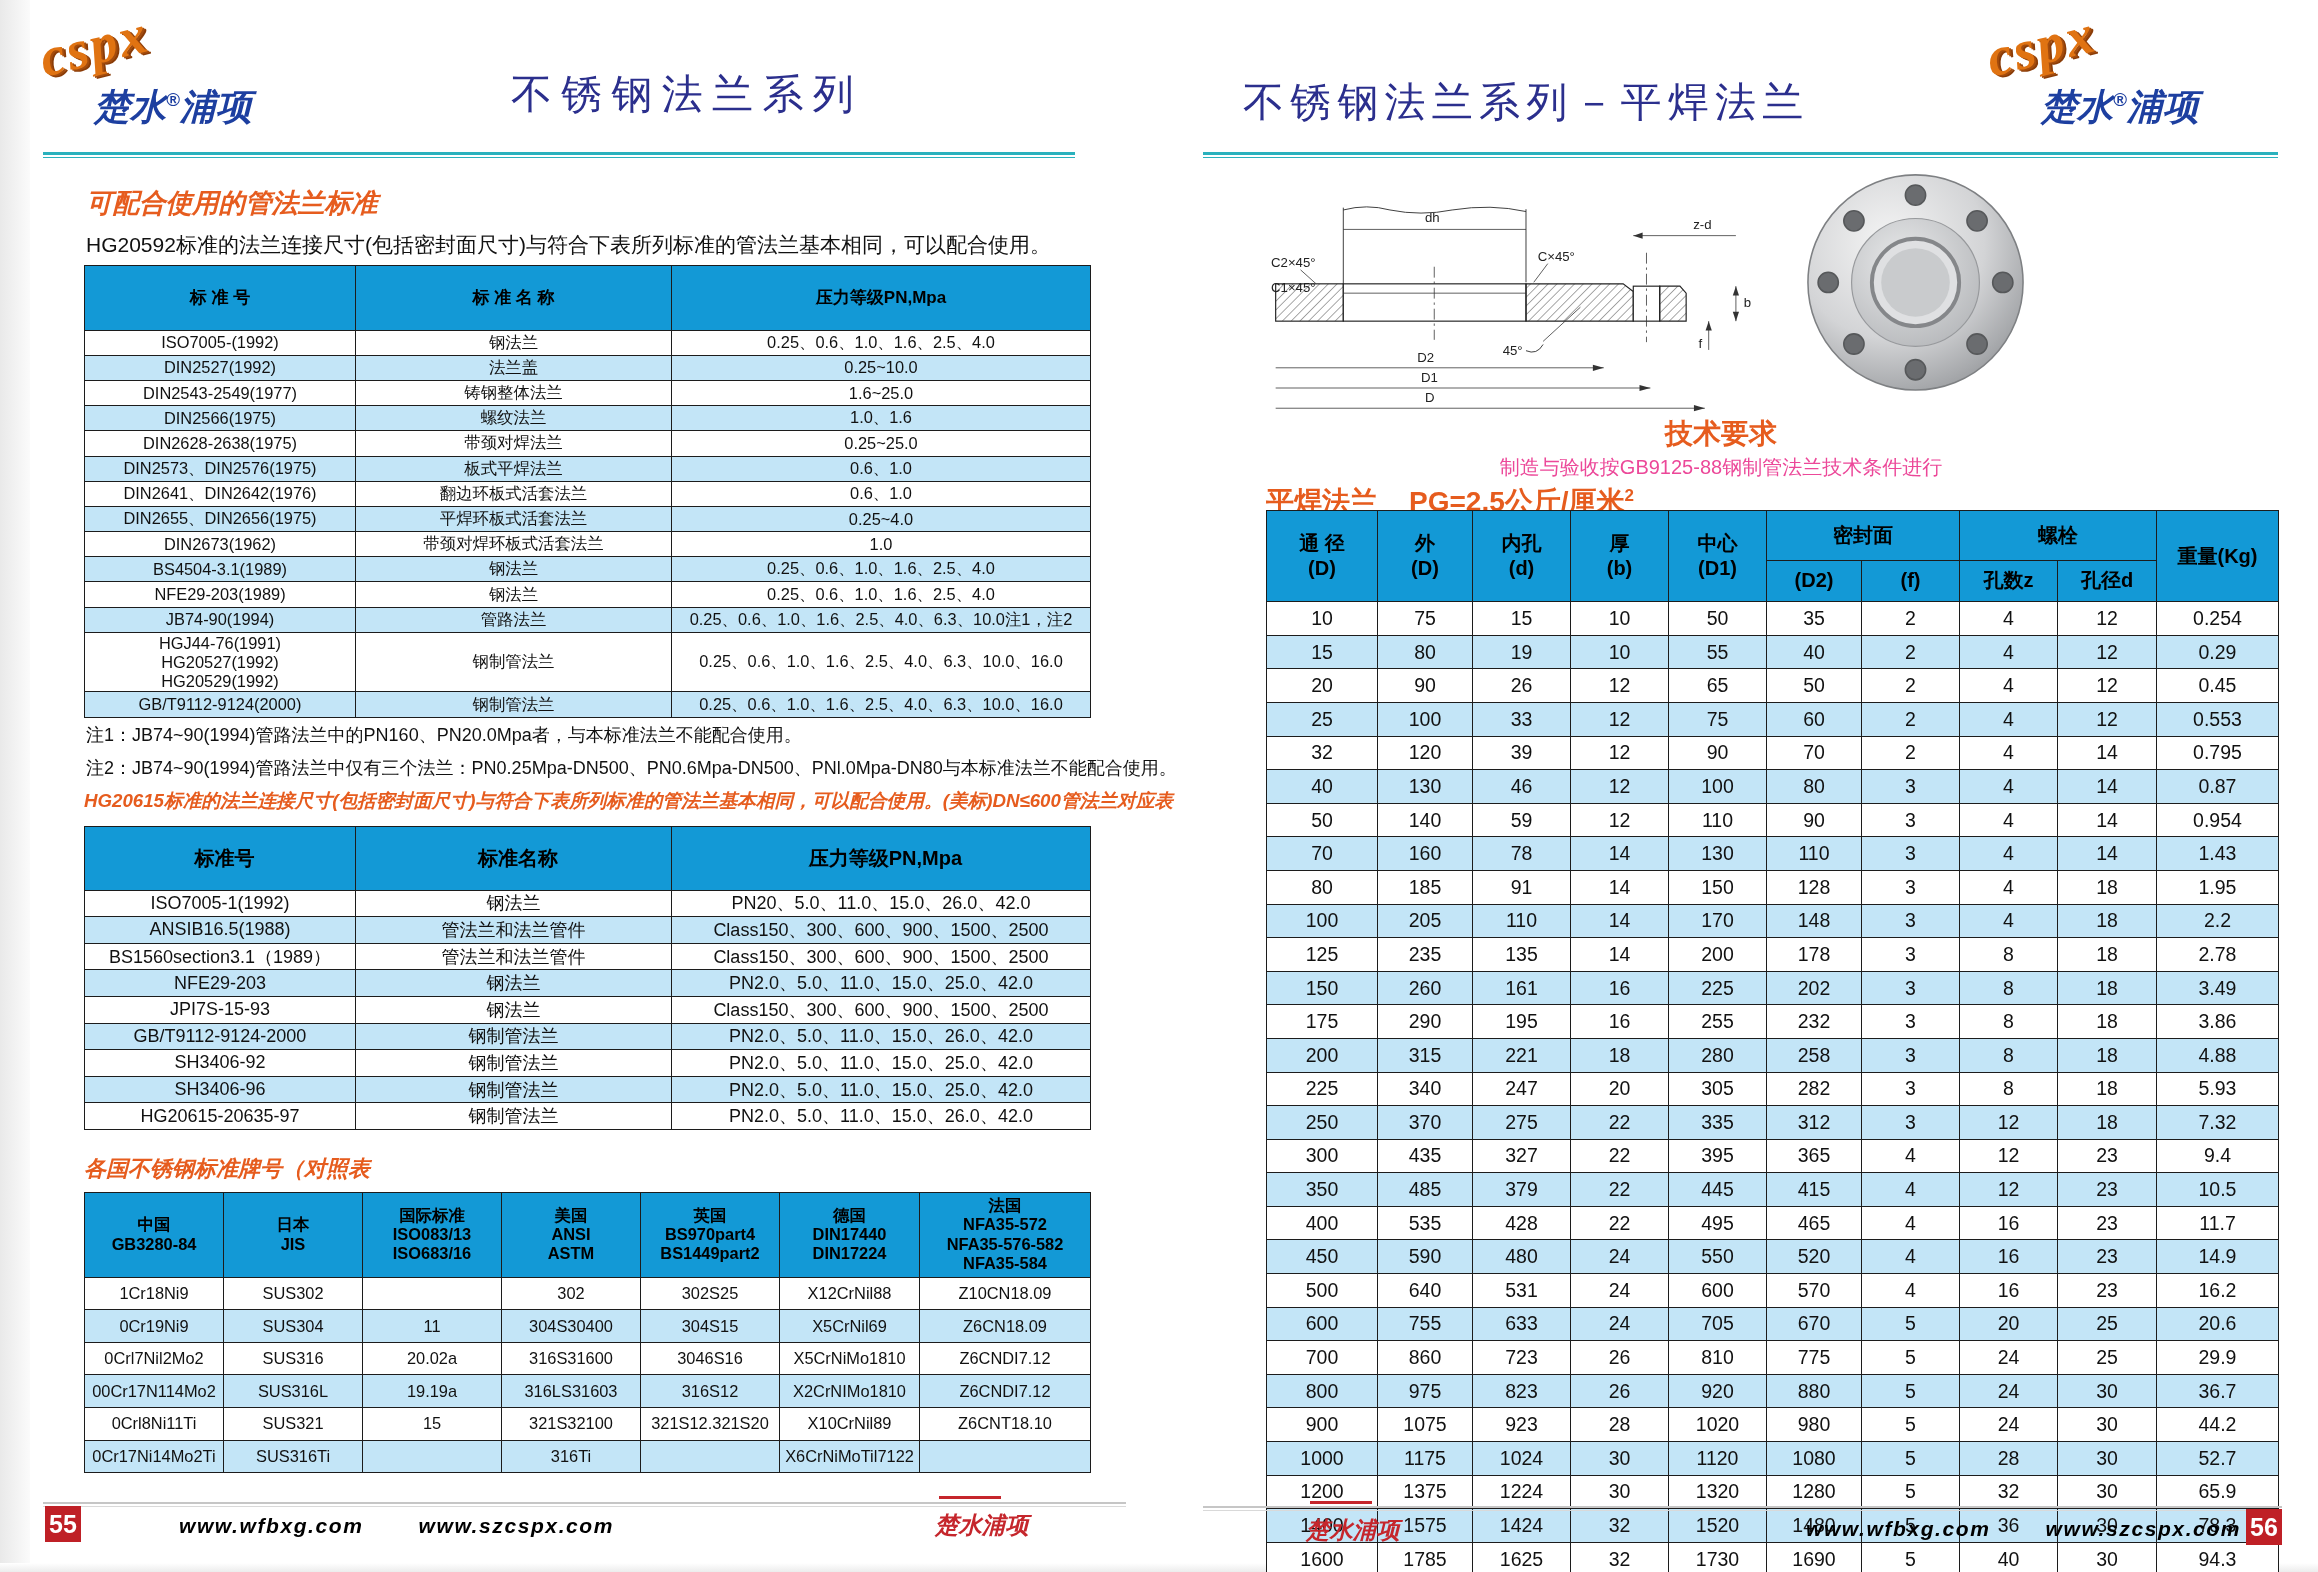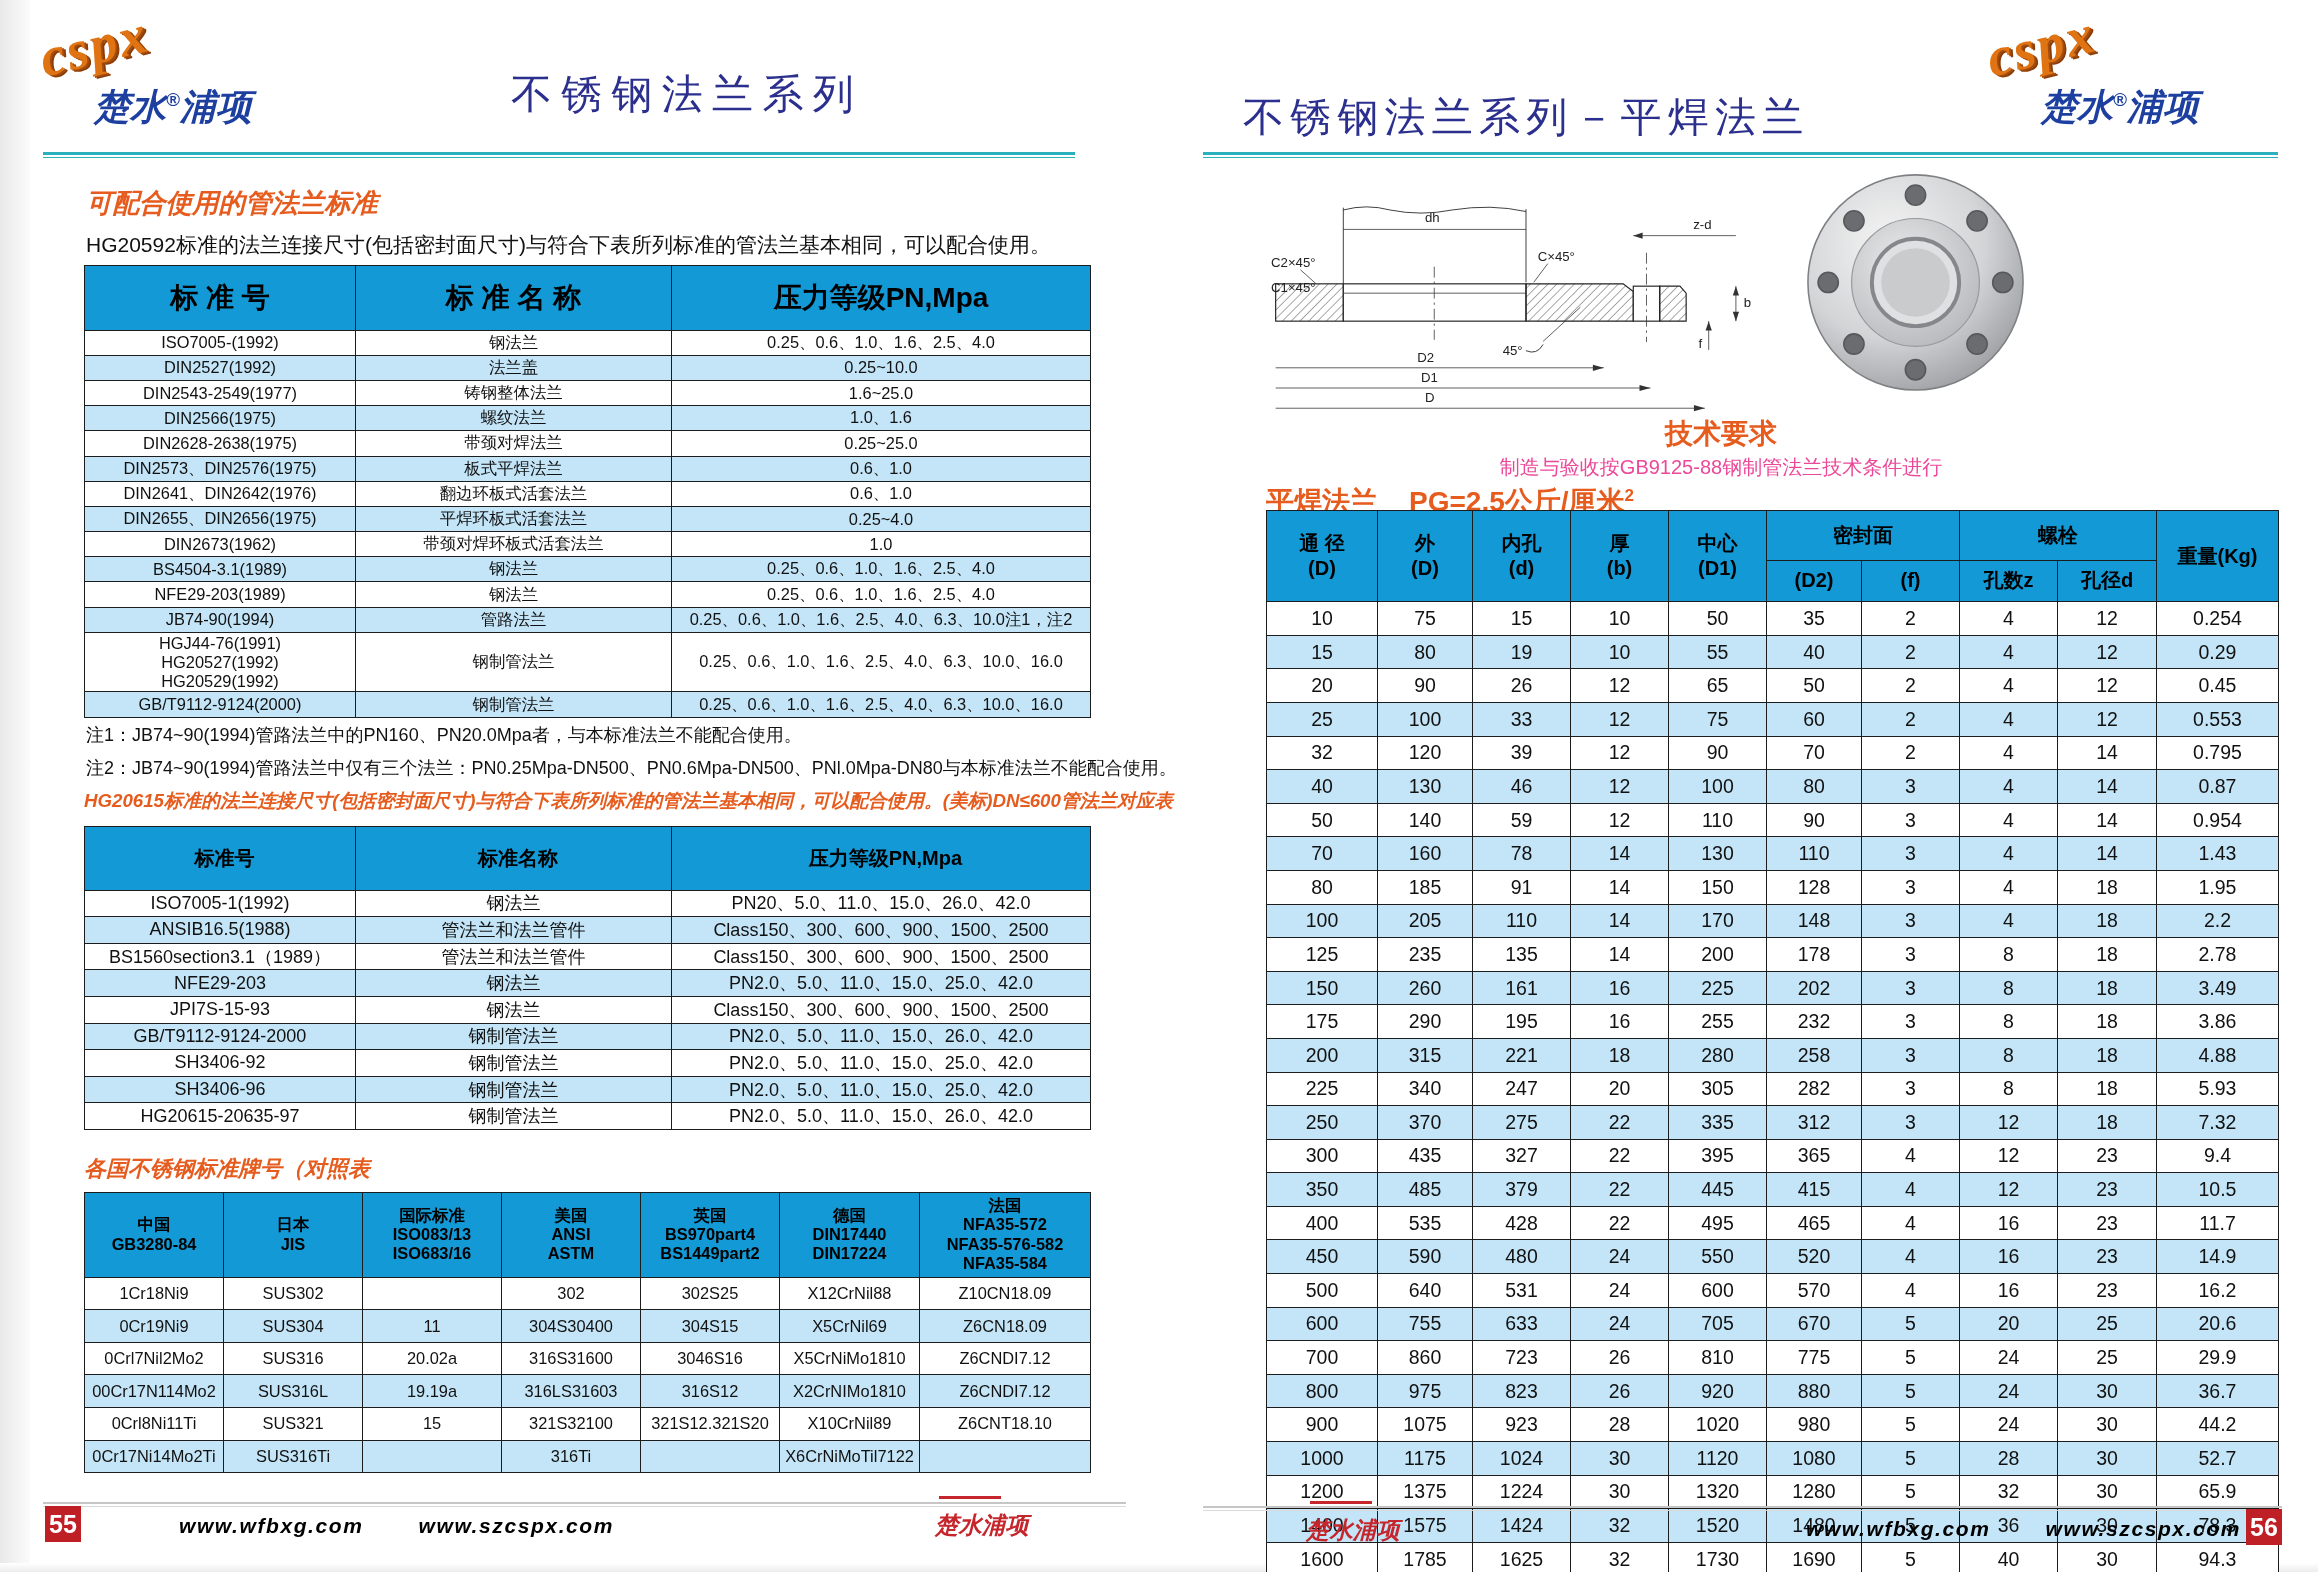--- a/index.html
+++ b/index.html
@@ -35,21 +35,21 @@
 
   table{border-collapse:collapse;table-layout:fixed;position:absolute;
         background:#fff;}
   th,td{border:0.8px solid #1c1c1c;text-align:center;vertical-align:middle;
         padding:0.8px 3.1px;white-space:pre-line;overflow:hidden;}
   table{border:1.6px solid #1c1c1c;}
   thead th{background:#1399d6;color:#000;font-weight:bold;}
   tbody tr:nth-child(even) td{background:#c3e5f7;}
 
   .t1{left:84px;top:265px;width:1006px;font-size:16.4px;}
-  .t1 thead th{height:62px;font-size:28px;margin-left:28px;}
+  .t1 thead th{height:62px;font-size:17px;margin-left:28px;}
   .t1 td{height:22.6px;}
   .t2{left:84px;top:826px;width:1006px;font-size:18px;}
   .t2 thead th{height:61px;font-size:20px;padding-left:12px;}
   .t2 td{height:24px;}
   .t3{left:84px;top:1192px;width:1006px;font-size:16.4px;}
   .t3 thead th{font-size:16.4px;line-height:1.18;padding:3.1px 1.6px;}
   .t3 td{height:30px;}
 
   .note{position:absolute;left:86px;font-size:18px;white-space:nowrap;}
 
@@ -355,21 +355,21 @@
     <div class="foot-rule" style="left:43px;top:1502px;width:1083px;"></div>
     <div class="page-num" style="left:45px;top:1506px;">55</div>
     <div class="urls" style="left:179px;top:1514px;">
       <span>www.wfbxg.com</span><span>www.szcspx.com</span>
     </div>
     <div class="script-bar" style="left:939px;top:1496px;"></div>
     <div class="script-red" style="left:935px;top:1509px;">楚水浦项</div>
   </div>
 
   <div class="page page-right">
-    <div class="page-title" style="left:83px;top:90px;letter-spacing:6.2px;">不锈钢法兰系列－平焊法兰</div>
+    <div class="page-title" style="left:83px;top:75px;letter-spacing:6.2px;">不锈钢法兰系列－平焊法兰</div>
     <div class="logo" style="left:826px;top:14px;">
       <span class="logo-cspx">cspx</span>
       <span class="logo-cn"><span>楚水</span><sup>®</sup><span>浦项</span></span>
     </div>
     <div class="rule" style="left:43px;top:152px;width:1075px;"></div>
 
     <div class="drawing">
       <svg width="514" height="241" viewBox="0 0 660 310">
         <defs>
           <pattern id="hat" width="8" height="8" patternUnits="userSpaceOnUse" patternTransform="rotate(45)">

